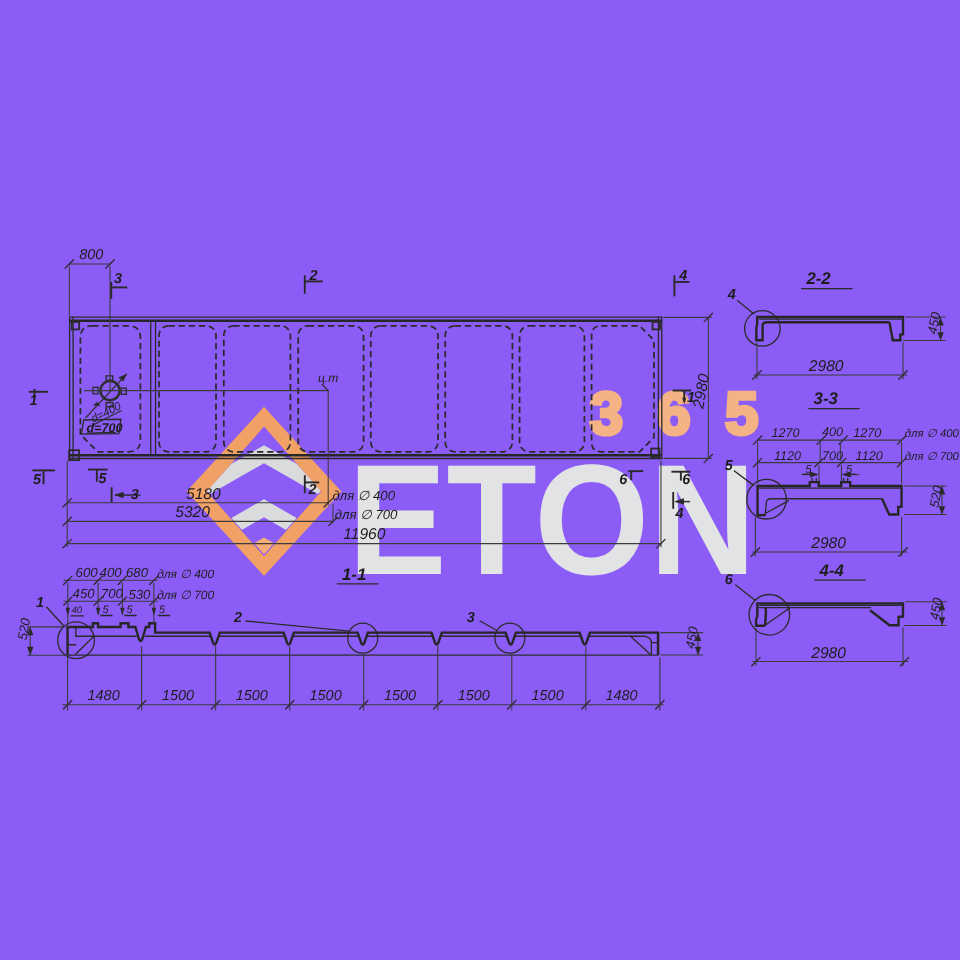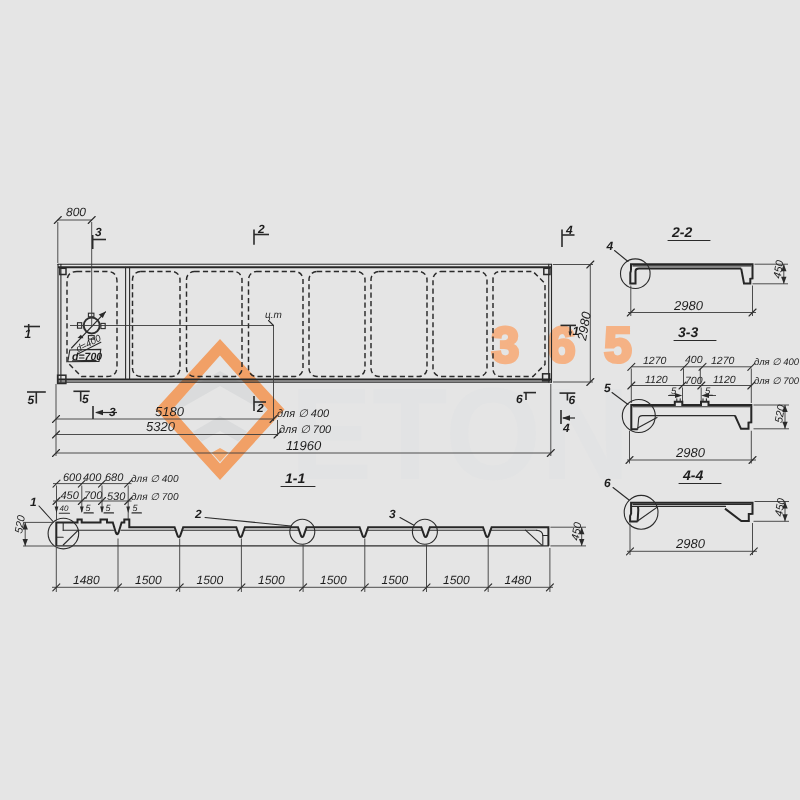--- a/index.html
+++ b/index.html
@@ -1,16 +1,16 @@
 <!DOCTYPE html>
 <html><head>
 <meta charset="utf-8">
 <style>
   html,body{margin:0;padding:0;background:#ffffff;}
-  #page{position:relative;width:800px;height:800px;background:#e5e5e5;overflow:hidden;
+  #page{position:relative;width:800px;height:800px;background:#8b5cf6;overflow:hidden;
         font-family:"Liberation Sans", sans-serif;}
   svg{position:absolute;left:0;top:0;}
   text{text-rendering:geometricPrecision;}
   .ln{stroke:#2b2b2b;stroke-width:1.1;fill:none;stroke-linecap:round;}
   .thk{stroke:#262626;stroke-width:2;fill:none;}
   .thin{stroke:#3b3b3b;stroke-width:0.9;fill:none;}
   .dsh{stroke:#2a2a2a;stroke-width:1.45;fill:none;stroke-dasharray:5.2 3.2;}
   .txt{fill:#1f1f1f;font-style:italic;font-family:"Liberation Sans", sans-serif;}
 </style>
 </head>

